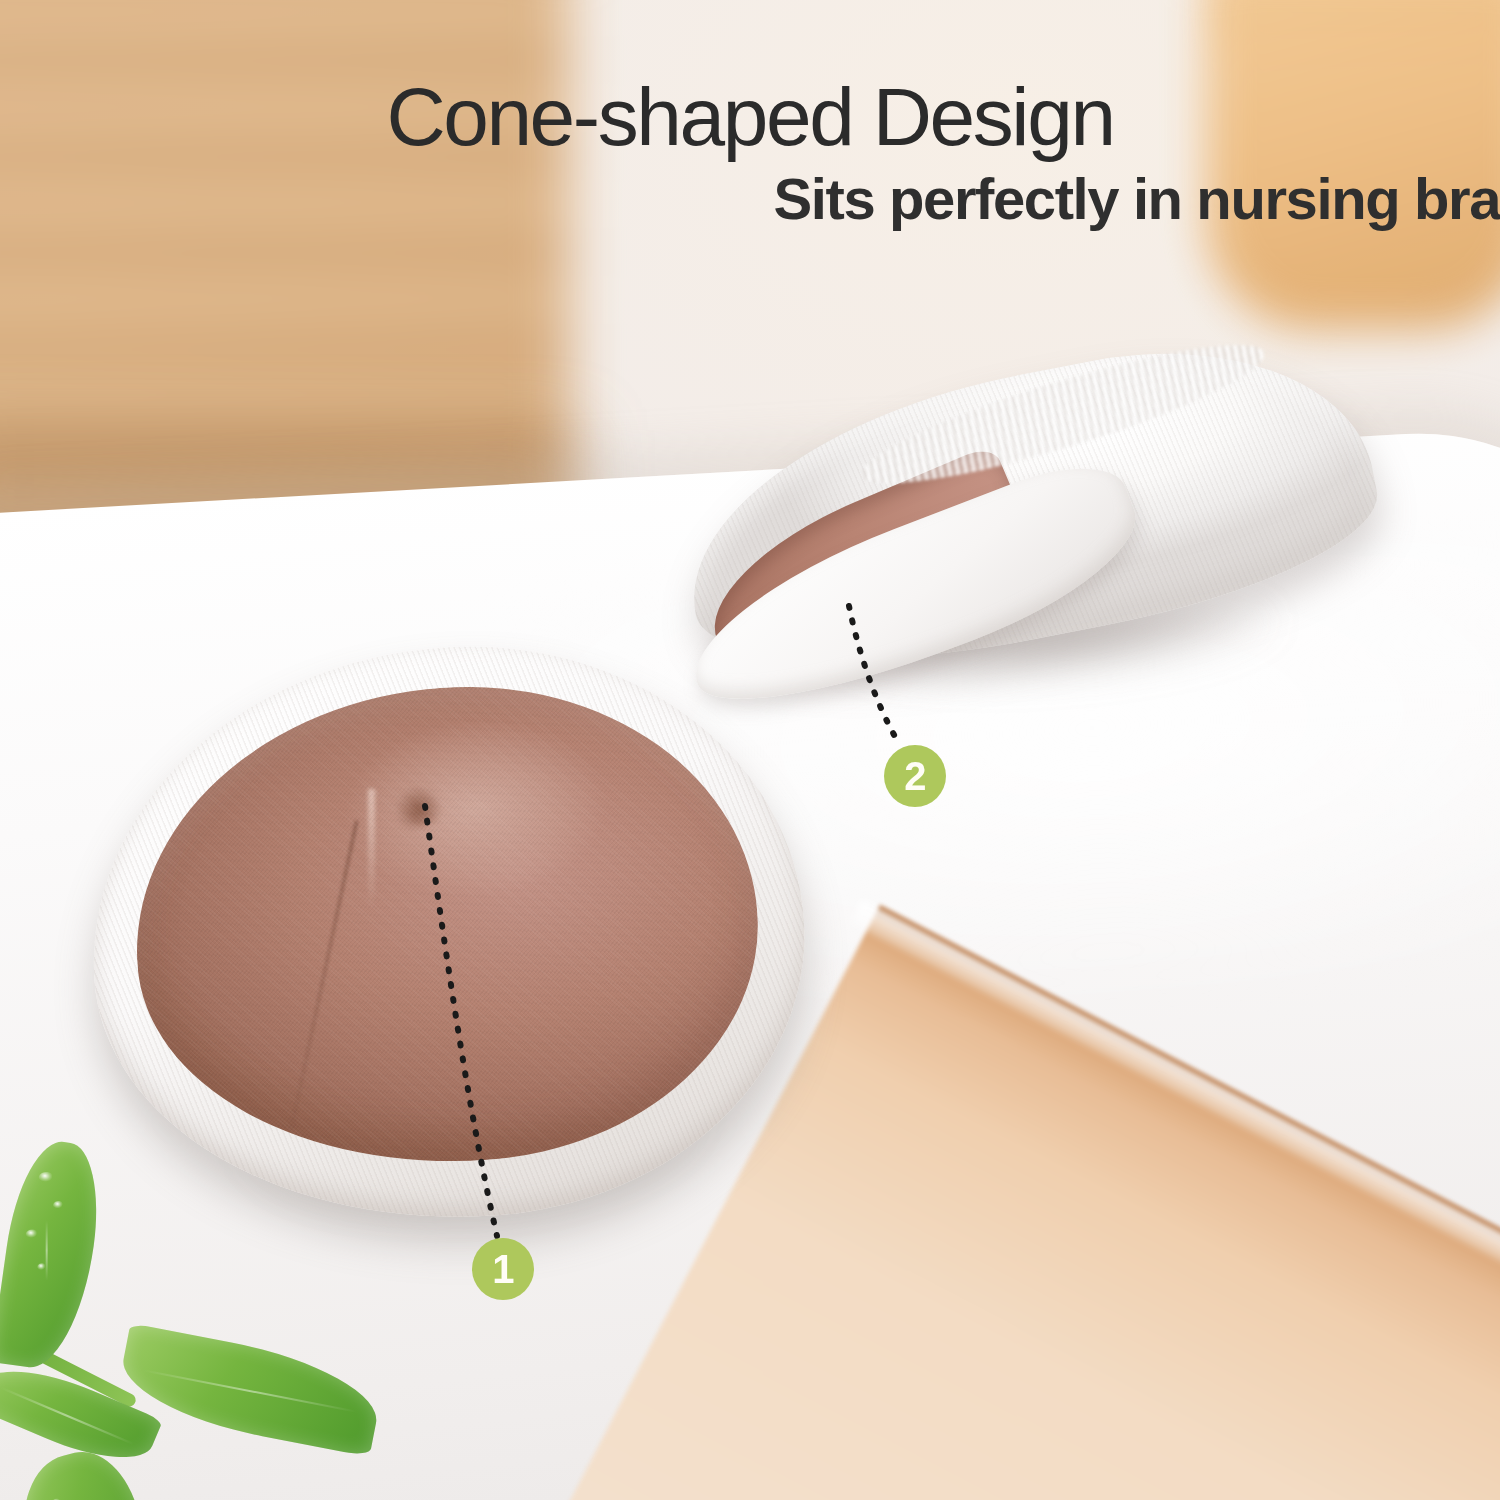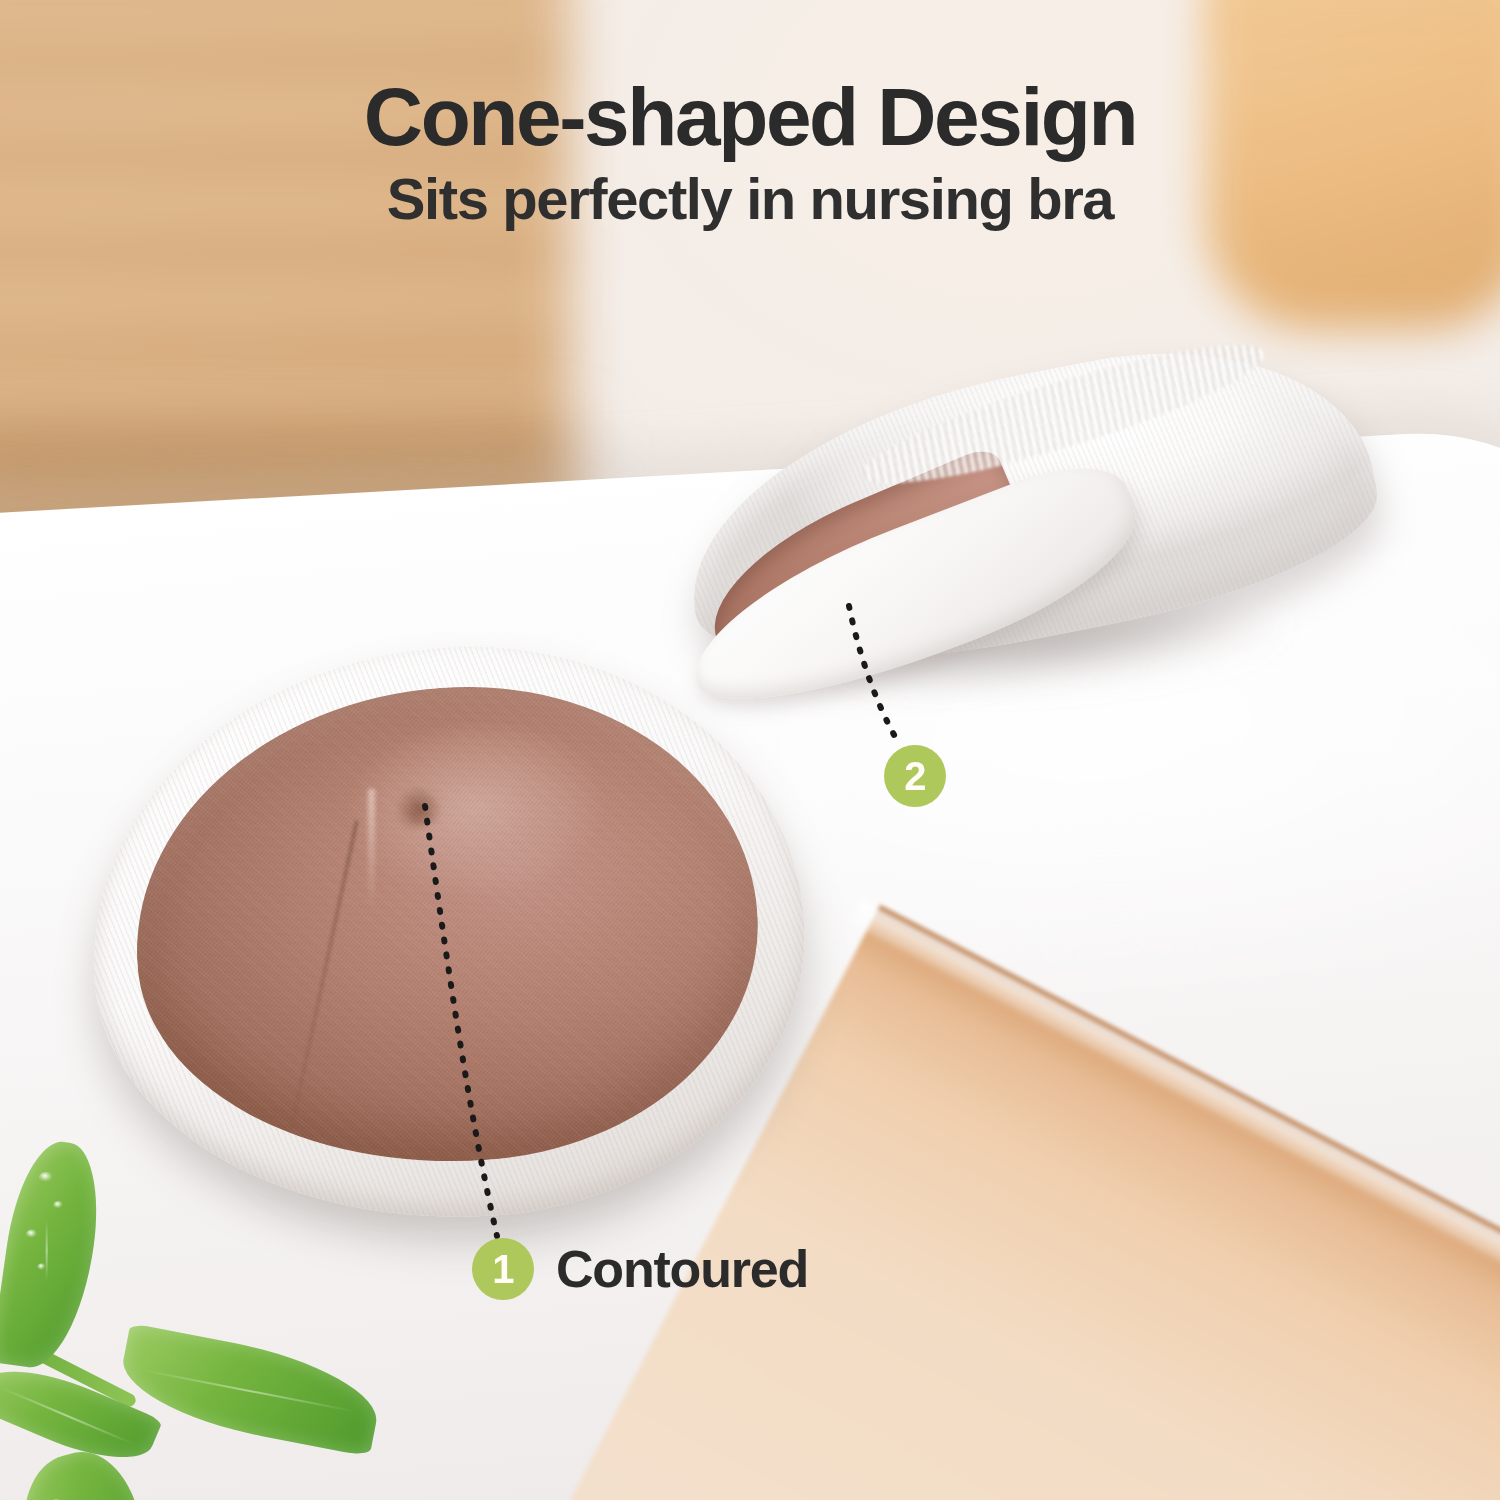--- a/index.html
+++ b/index.html
@@ -355,33 +355,34 @@
   
   .headings {
     position: absolute;
     left: 0;
     top: 74px;
     width: 1500px;
     text-align: center;
   }
   .title {
     font-size: 82px;
-    font-weight: 700;
+    font-weight: 400;
     letter-spacing: -2.4px;
     color: #2b2b2b;
     line-height: 1.04;
     margin: 0;
   }
   .subtitle {
     font-size: 58px;
     font-weight: 700;
     letter-spacing: -1.4px;
     color: #2f2f2f;
     line-height: 1.12;
     margin: 8px 0 0 0;
+    text-align: right;
   }
 </style>
 </head>
 <body>
 
 <div class="stage">
 
   <div class="bg-base"></div>
   <div class="bg-basket"></div>
   <div class="bg-basket-shadow"></div>
@@ -435,21 +436,20 @@
     <path d="M 425 806 C 444 940, 466 1100, 497 1236" fill="none" stroke="#1A1A1A" stroke-width="6" stroke-linecap="round" stroke-dasharray="2 13"></path>
     <path d="M 849 606 C 858 650, 874 700, 898 742" fill="none" stroke="#1A1A1A" stroke-width="6" stroke-linecap="round" stroke-dasharray="2 13"></path>
   </svg>
 
   <div class="callout" id="callout-2">
     <div class="badge" style="background:#AEC85C;">2</div>
   </div>
 
   <div class="callout" id="callout-1">
     <div class="badge" style="background:#AEC85C;">1</div>
-    <div class="callout-label">Contoured</div>
   </div>
 
   <div class="headings">
     <h1 class="title">Cone-shaped Design</h1>
     <p class="subtitle">Sits perfectly in nursing bra</p>
   </div>
 
 </div>
 
 </body></html>

